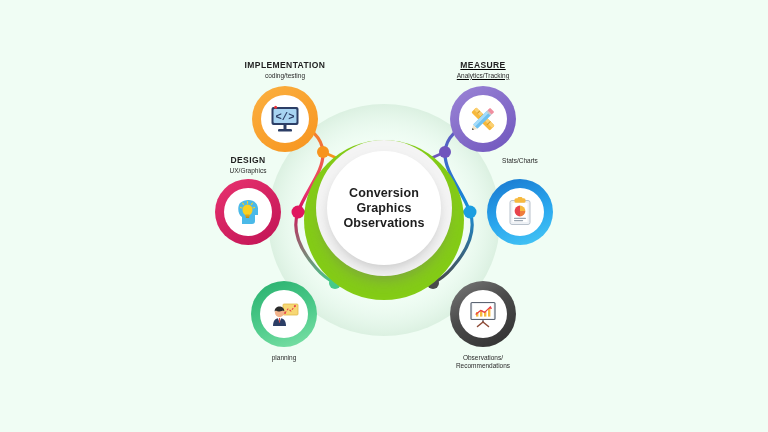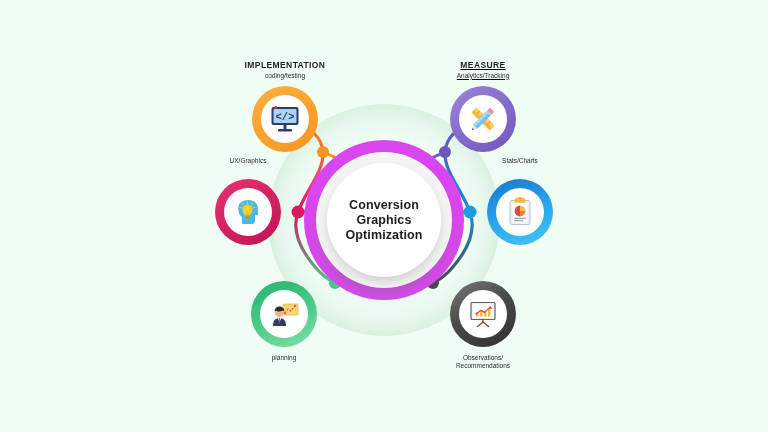--- a/index.html
+++ b/index.html
@@ -12,22 +12,22 @@
   }
   #stage{position:absolute;left:0;top:0;width:768px;height:432px;}
   svg.connectors{position:absolute;left:0;top:0;width:768px;height:432px;}
 
   
   .hub{
     position:absolute;
     left:304px;top:140px;
     width:160px;height:160px;
     border-radius:50%;
-    background:#d946ef;
-    display:flex;align-items:center;justify-content:center;
+    background:#84cc16;
+    display:flex;align-items:flex-start;justify-content:center;
   }
   .hub-mid{
     width:136px;height:136px;border-radius:50%;
     background:#f4f4f4;
     display:flex;align-items:center;justify-content:center;
     box-shadow:0 10px 16px -6px rgba(120,120,120,.45);
   }
   .hub-inner{
     width:114px;height:114px;border-radius:50%;
     background:#ffffff;
@@ -126,21 +126,21 @@
     <circle cx="470" cy="212" r="6.5" fill="#1b9ee0"></circle>
     <circle cx="433" cy="283" r="6" fill="#4a4a4a"></circle>
   </svg>
 
   <div class="hub">
     <div class="hub-mid">
       <div class="hub-inner">
         <div class="hub-text">
           <div>Conversion</div>
           <div>Graphics</div>
-          <div>Optimization</div>
+          <div>Observations</div>
         </div>
       </div>
     </div>
   </div>
 
   <div class="node" style="left:252px;top:86px;">
     <div class="ring" style="background:linear-gradient(145deg,#fbb040,#f7941e);">
       <div class="ring-inner">
         <svg width="34" height="34" viewBox="0 0 34 34">
           <rect x="3.5" y="5" width="27" height="18" rx="2" fill="#2c3e66"></rect>
@@ -202,20 +202,21 @@
             <line x1="11.6" y1="8.2" x2="12.6" y2="9.5"></line>
             <line x1="21.4" y1="8.2" x2="20.4" y2="9.5"></line>
             <line x1="9.4" y1="12.4" x2="11" y2="13"></line>
             <line x1="23.6" y1="12.4" x2="22" y2="13"></line>
           </g>
         </svg>
       </div>
     </div>
   </div>
   <div class="label" style="left:168px;top:155px;">
+    <div class="title">DESIGN</div>
     <div class="sub">UX/Graphics</div>
   </div>
 
   <div class="node" style="left:487px;top:179px;">
     <div class="ring" style="background:linear-gradient(160deg,#1b7fd4 10%,#2aa7ee 55%,#48c8f5 100%);">
       <div class="ring-inner">
         <svg width="34" height="34" viewBox="0 0 34 34">
           <rect x="7" y="5.5" width="20" height="24" rx="2" fill="#eef1f5" stroke="#b9c2cc" stroke-width="1"></rect>
           <rect x="9.5" y="8" width="15" height="19" fill="#ffffff"></rect>
           <rect x="11.5" y="3.2" width="11" height="4.6" rx="1.6" fill="#f7b93e"></rect>

